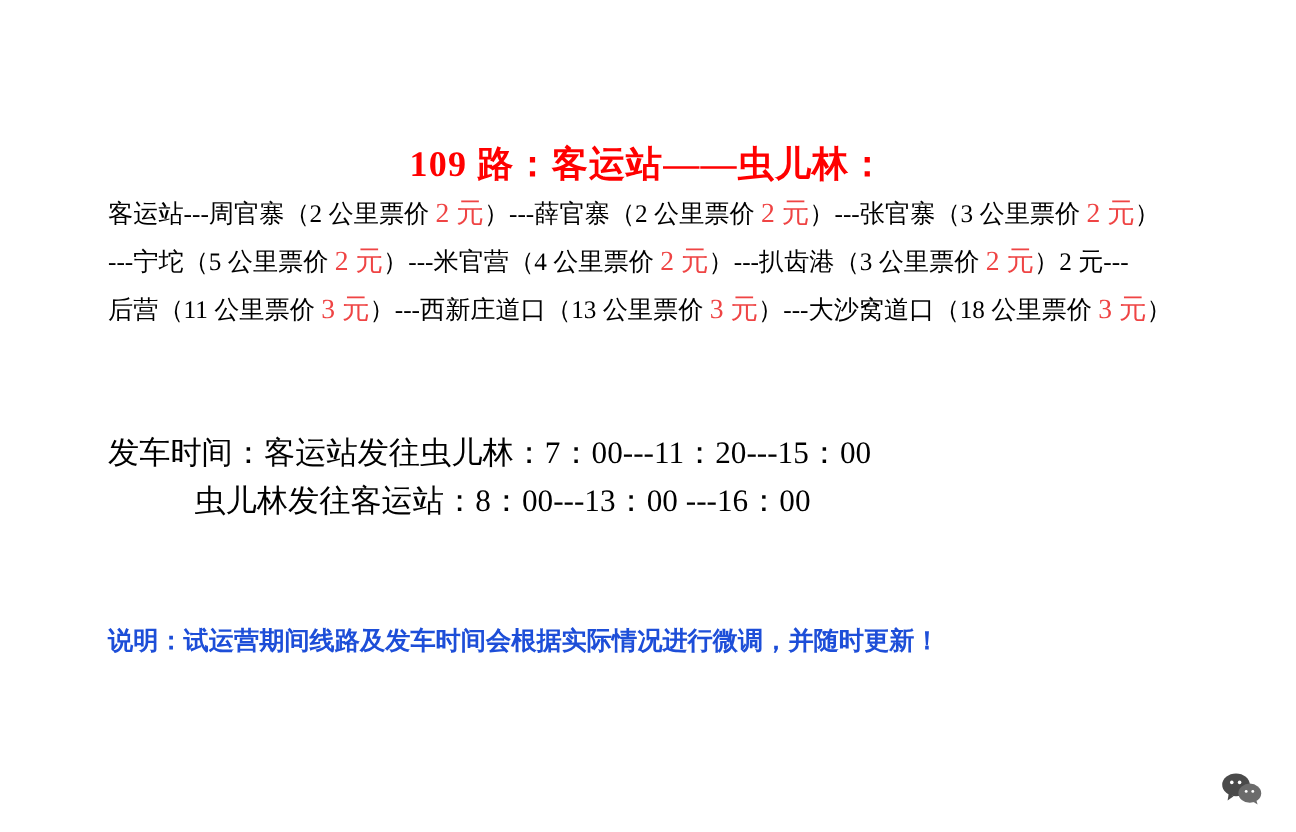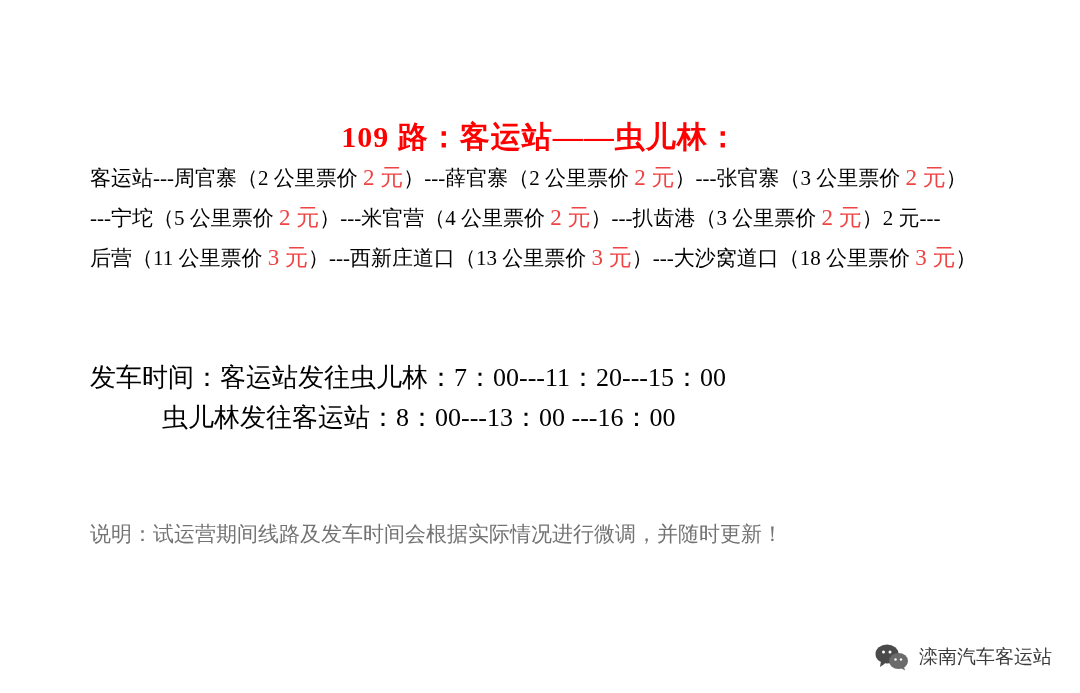--- a/index.html
+++ b/index.html
@@ -60,22 +60,22 @@
   }
   .times-line-2 {
     padding-left: 72px;
   }
   .notice {
     position: absolute;
     left: 90px;
     top: 518px;
     width: 920px;
     font-size: 21px;
-    font-weight: normal;
-    color: #737373;
+    font-weight: bold;
+    color: #1d4ed8;
     line-height: 32px;
   }
   .footer {
     position: absolute;
     right: 28px;
     bottom: 22px;
     display: flex;
     align-items: center;
     gap: 10px;
   }
@@ -116,16 +116,15 @@
         <ellipse cx="12" cy="11" rx="11.5" ry="9.5" fill="#4a4a4a"></ellipse>
         <polygon points="6,18 5,24 10,20.5" fill="#4a4a4a"></polygon>
         <circle cx="8.5" cy="9" r="1.5" fill="#ffffff"></circle>
         <circle cx="15" cy="9" r="1.5" fill="#ffffff"></circle>
         <ellipse cx="23.5" cy="18" rx="9.5" ry="8" fill="#6b6b6b"></ellipse>
         <polygon points="29,24 30,27.5 26,25" fill="#6b6b6b"></polygon>
         <circle cx="20.5" cy="16.5" r="1.2" fill="#ffffff"></circle>
         <circle cx="26" cy="16.5" r="1.2" fill="#ffffff"></circle>
       </svg>
     </span>
-    <span class="footer-label">滦南汽车客运站</span>
   </div>
 
 </div>
 
 </body></html>

